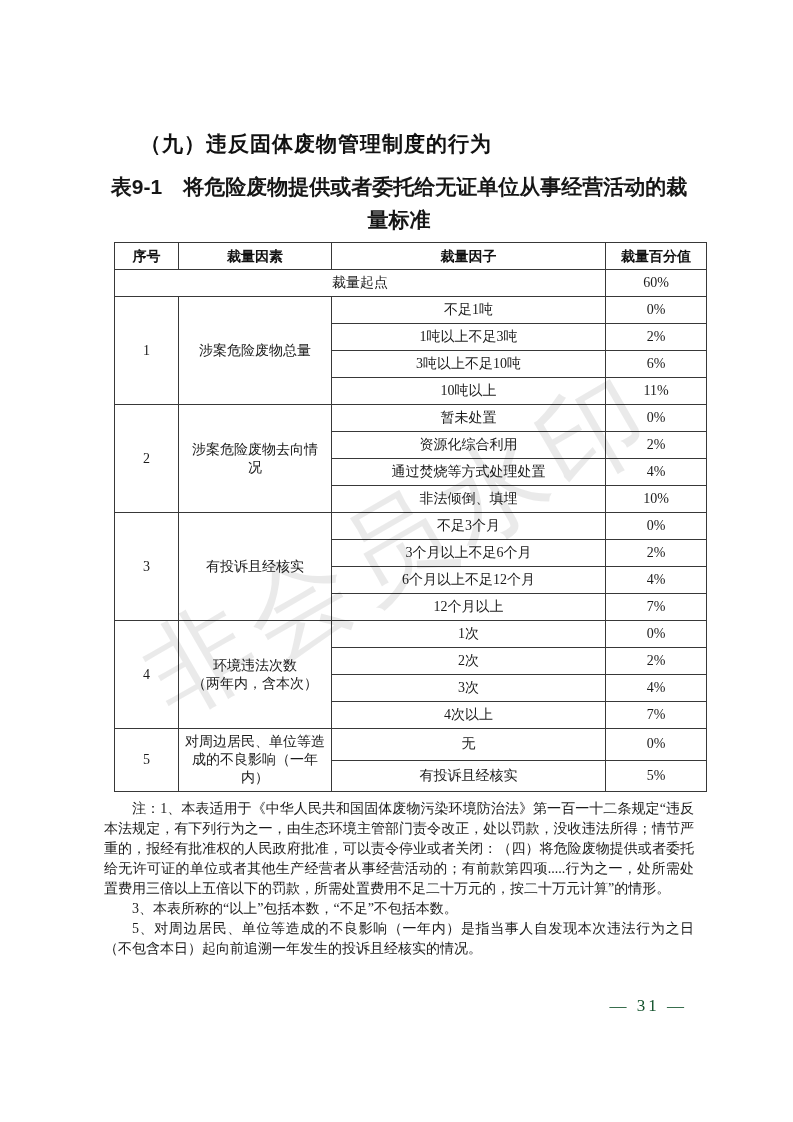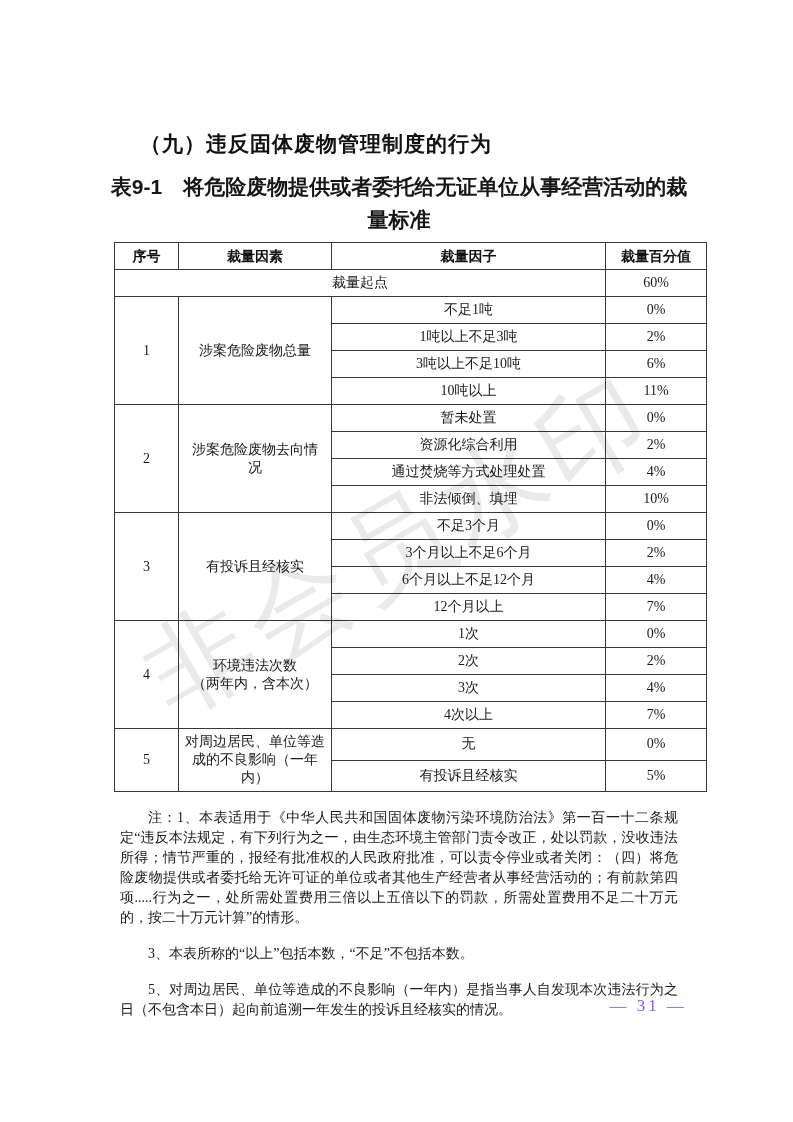--- a/index.html
+++ b/index.html
@@ -50,27 +50,27 @@
   }
   td.factor-cell{white-space:pre-line;}
   td.item-cell{text-align:left;padding-left:8px;}
   td.value-cell{text-align:center;}
   .notes{
     margin-top:7px;
     font-size:14px;line-height:20px;
     text-align:justify;
     color:#1a1a1a;
   }
-  .notes p{margin:16px;text-indent:2em;}
+  .notes p{margin:0;text-indent:2em;}
   .page-number{
     position:absolute;
     right:106px;top:996px;
     font-size:17px;
     letter-spacing:3px;
-    color:#8b5cf6;
+    color:#14532d;
     z-index:1;
   }
   .watermark{
     position:absolute;
     left:110px;top:475px;
     width:580px;
     text-align:center;
     font-family:"Liberation Sans","DejaVu Sans",sans-serif;
     font-size:105px;
     letter-spacing:8px;

